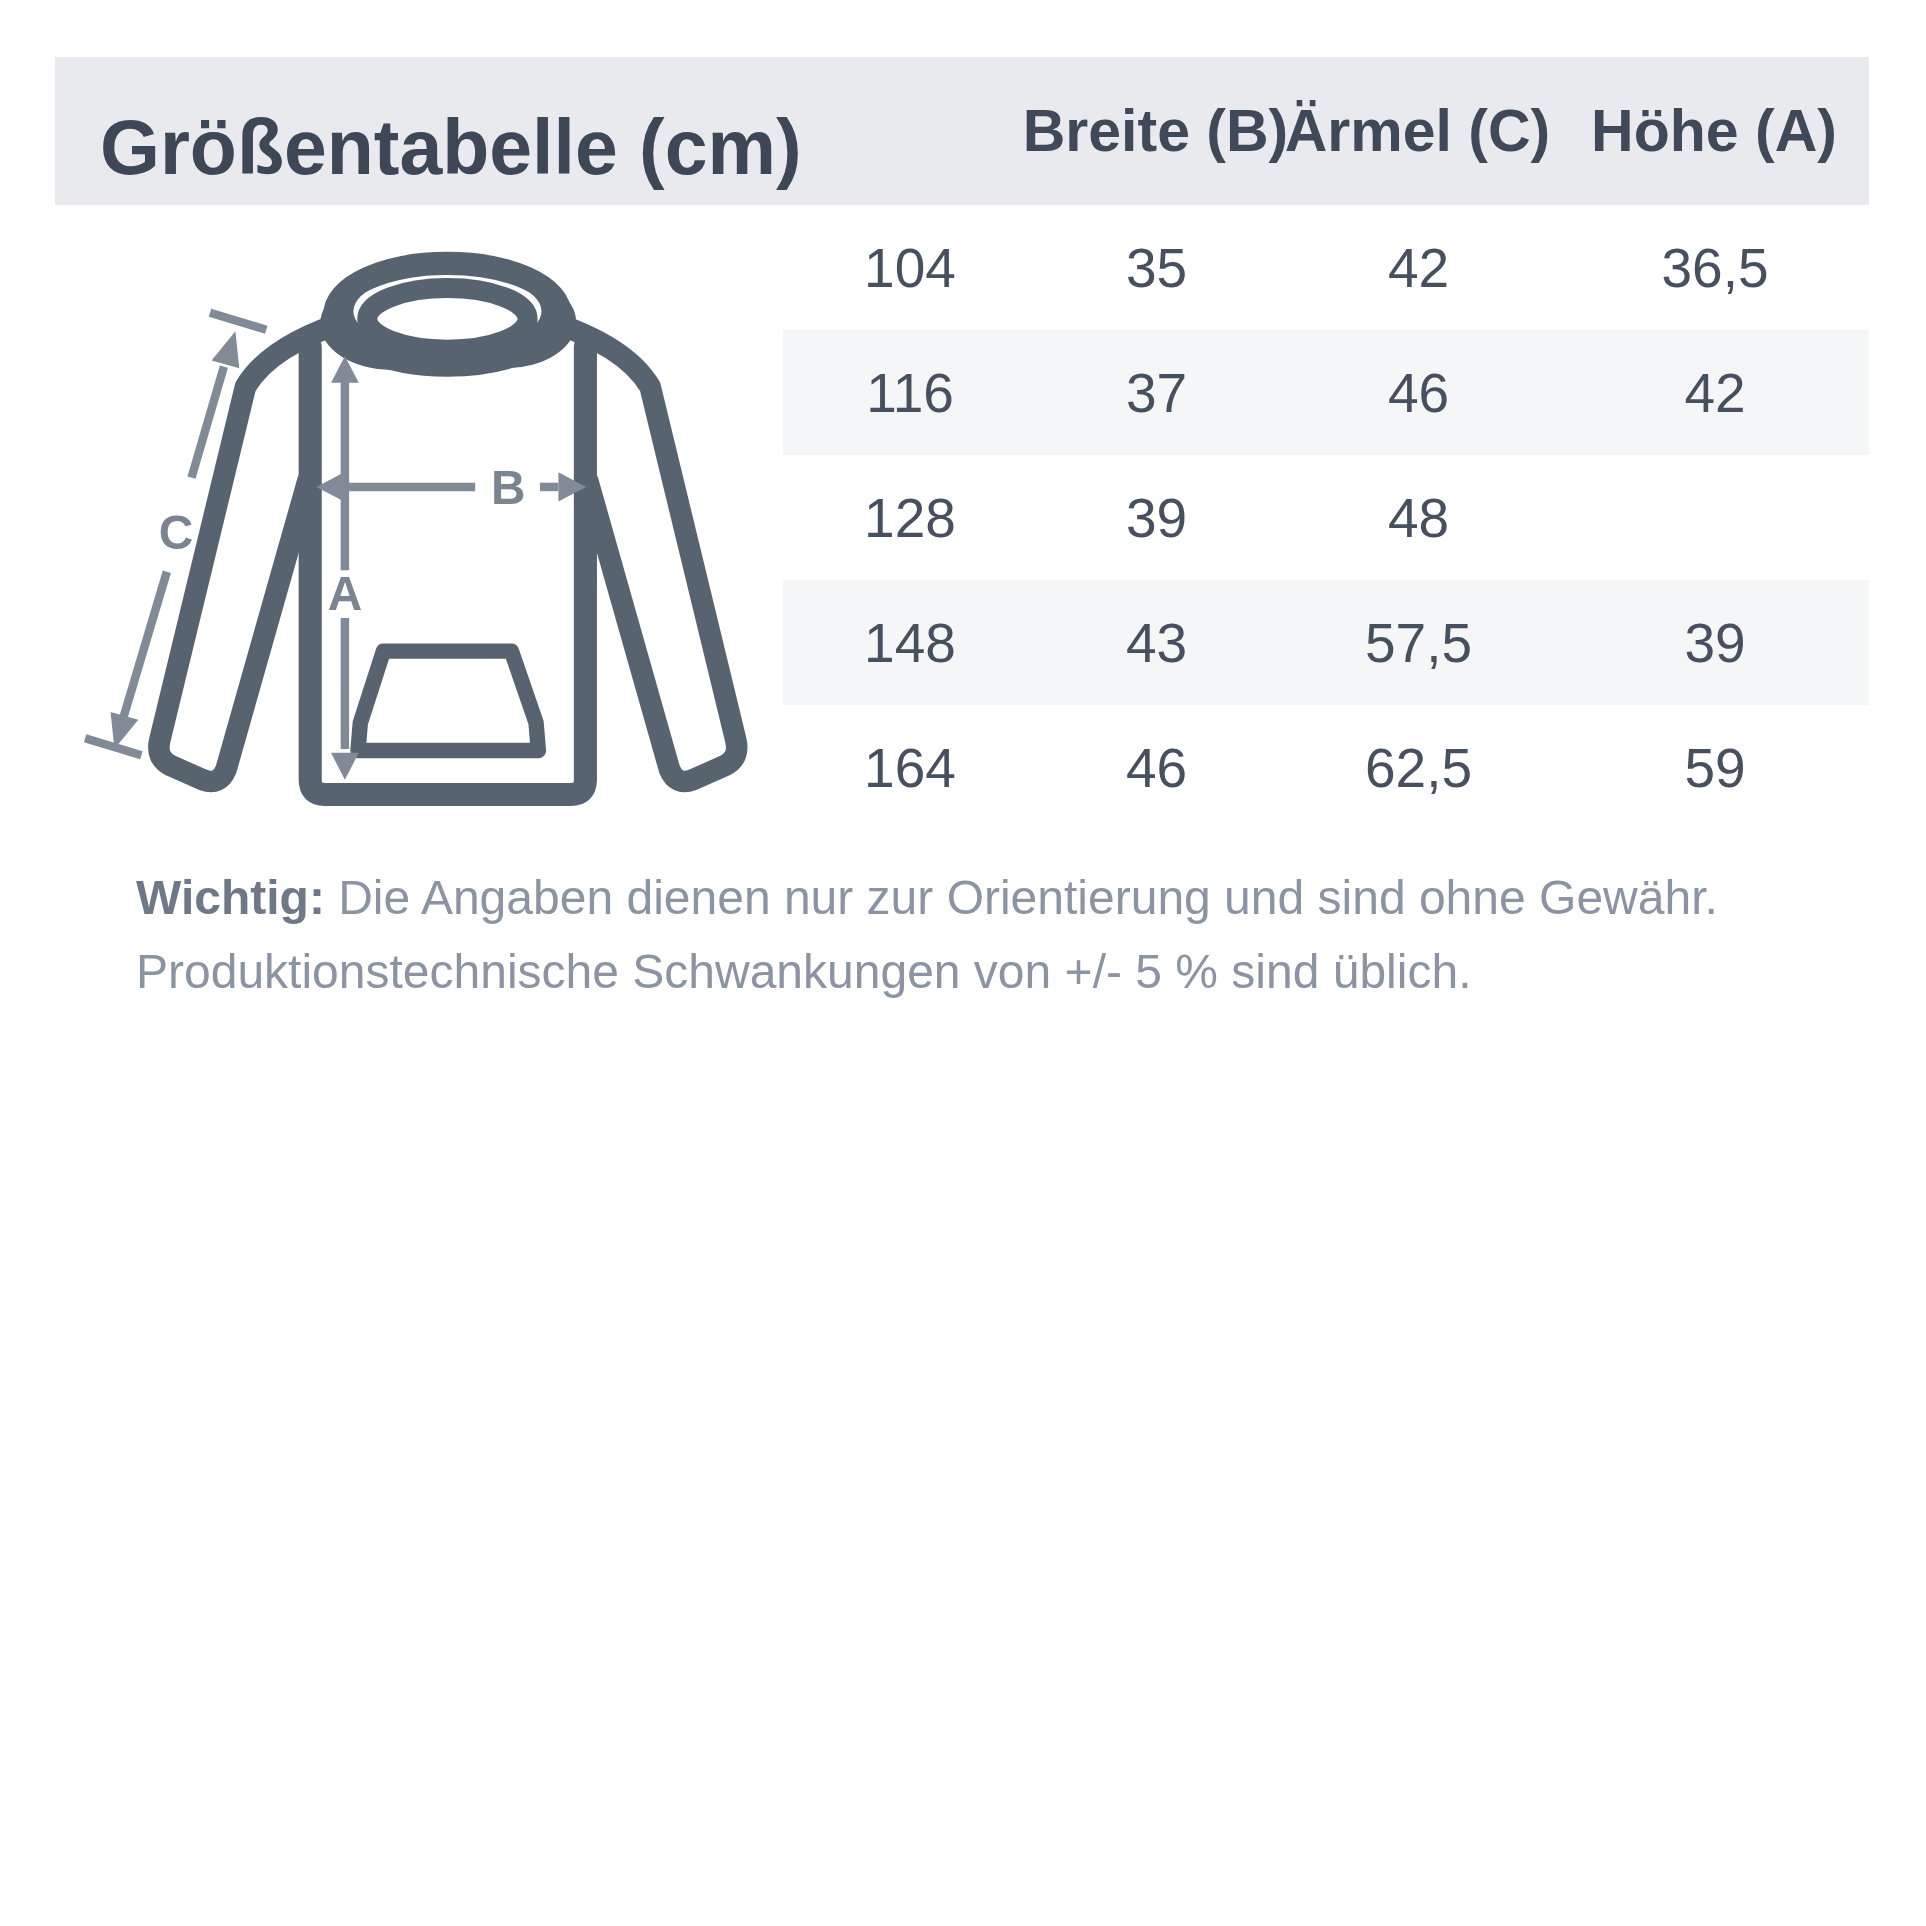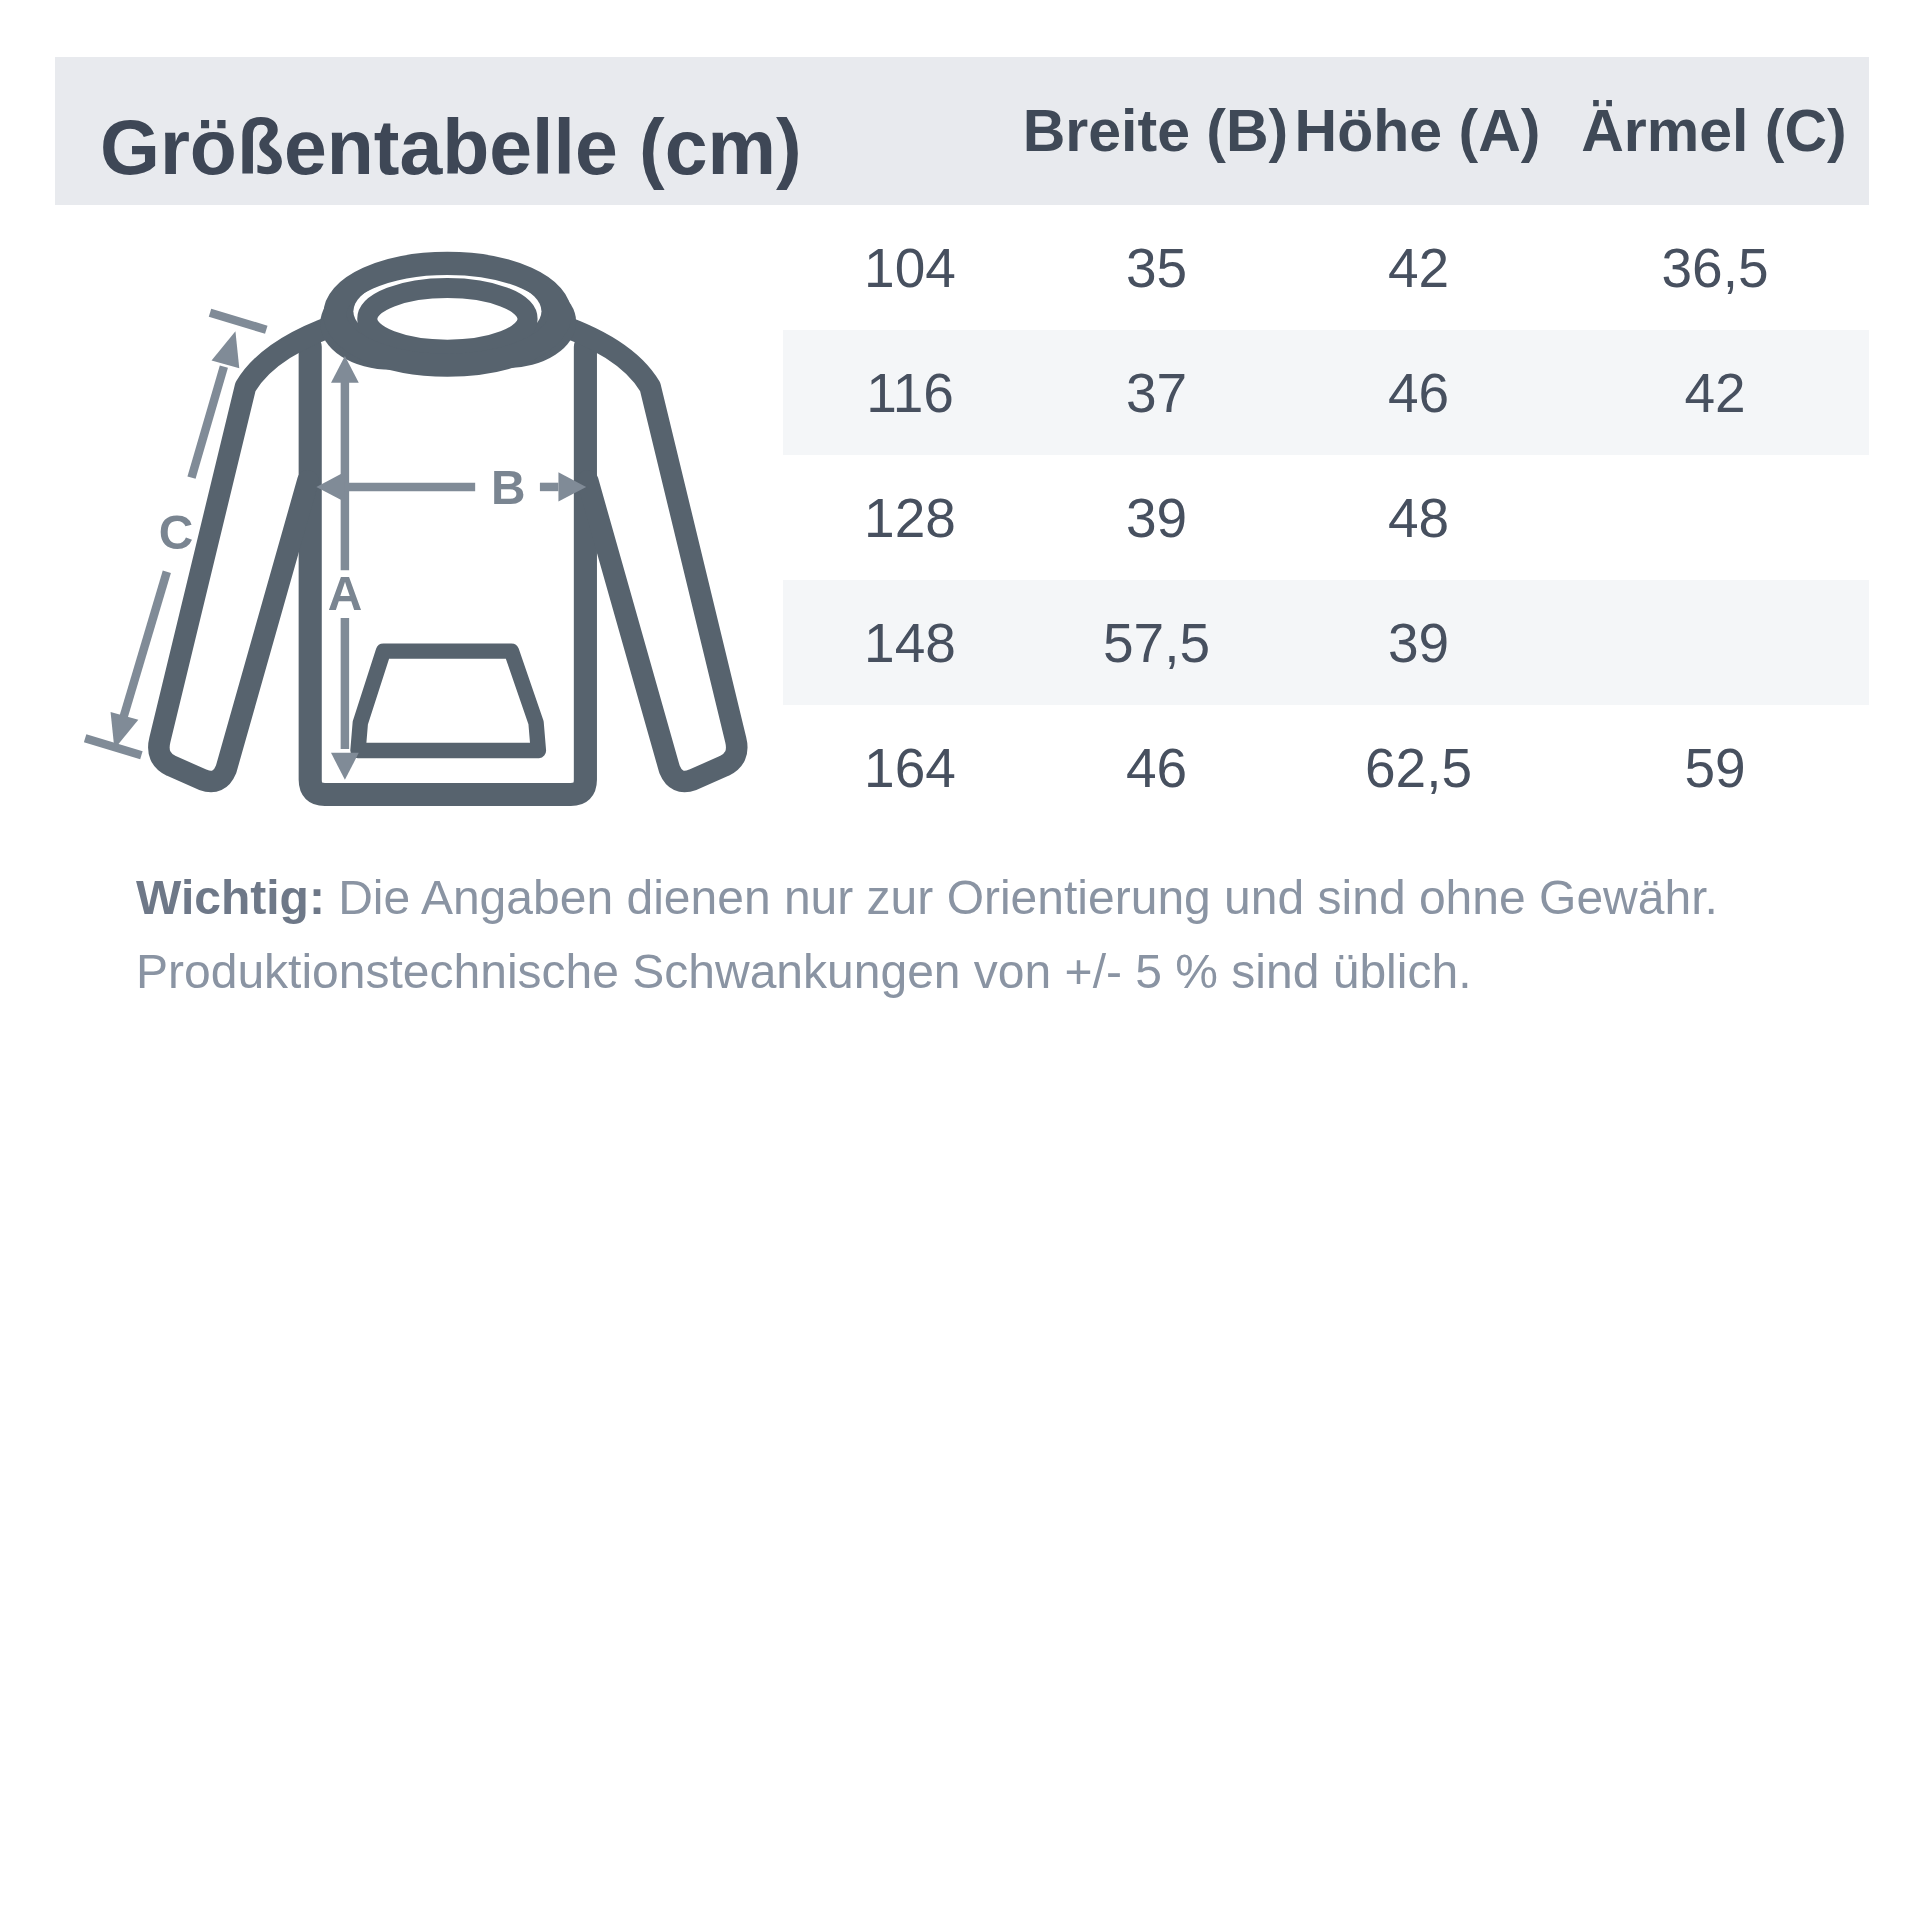--- a/index.html
+++ b/index.html
@@ -46,22 +46,22 @@
 </head>
 <body>
 
 <div class="stage">
 
   <div class="header-bar">
     <div class="title">Größentabelle (cm)</div>
     <div class="header-cols">
       <div class="hcell"></div>
       <div class="hcell">Breite (B)</div>
+      <div class="hcell">Ärmel (C)</div>
       <div class="hcell">Höhe (A)</div>
-      <div class="hcell">Ärmel (C)</div>
     </div>
   </div>
 
   <div class="rows">
     <div class="trow">
       <div class="cell">104</div>
       <div class="cell">35</div>
       <div class="cell">42</div>
       <div class="cell">36,5</div>
     </div>
@@ -71,20 +71,21 @@
       <div class="cell">46</div>
       <div class="cell">42</div>
     </div>
     <div class="trow">
       <div class="cell">128</div>
       <div class="cell">39</div>
       <div class="cell">48</div>
     </div>
     <div class="trow shaded">
       <div class="cell">148</div>
+      <div class="cell">43</div>
       <div class="cell">57,5</div>
       <div class="cell">39</div>
     </div>
     <div class="trow">
       <div class="cell">164</div>
       <div class="cell">46</div>
       <div class="cell">62,5</div>
       <div class="cell">59</div>
     </div>
   </div>

